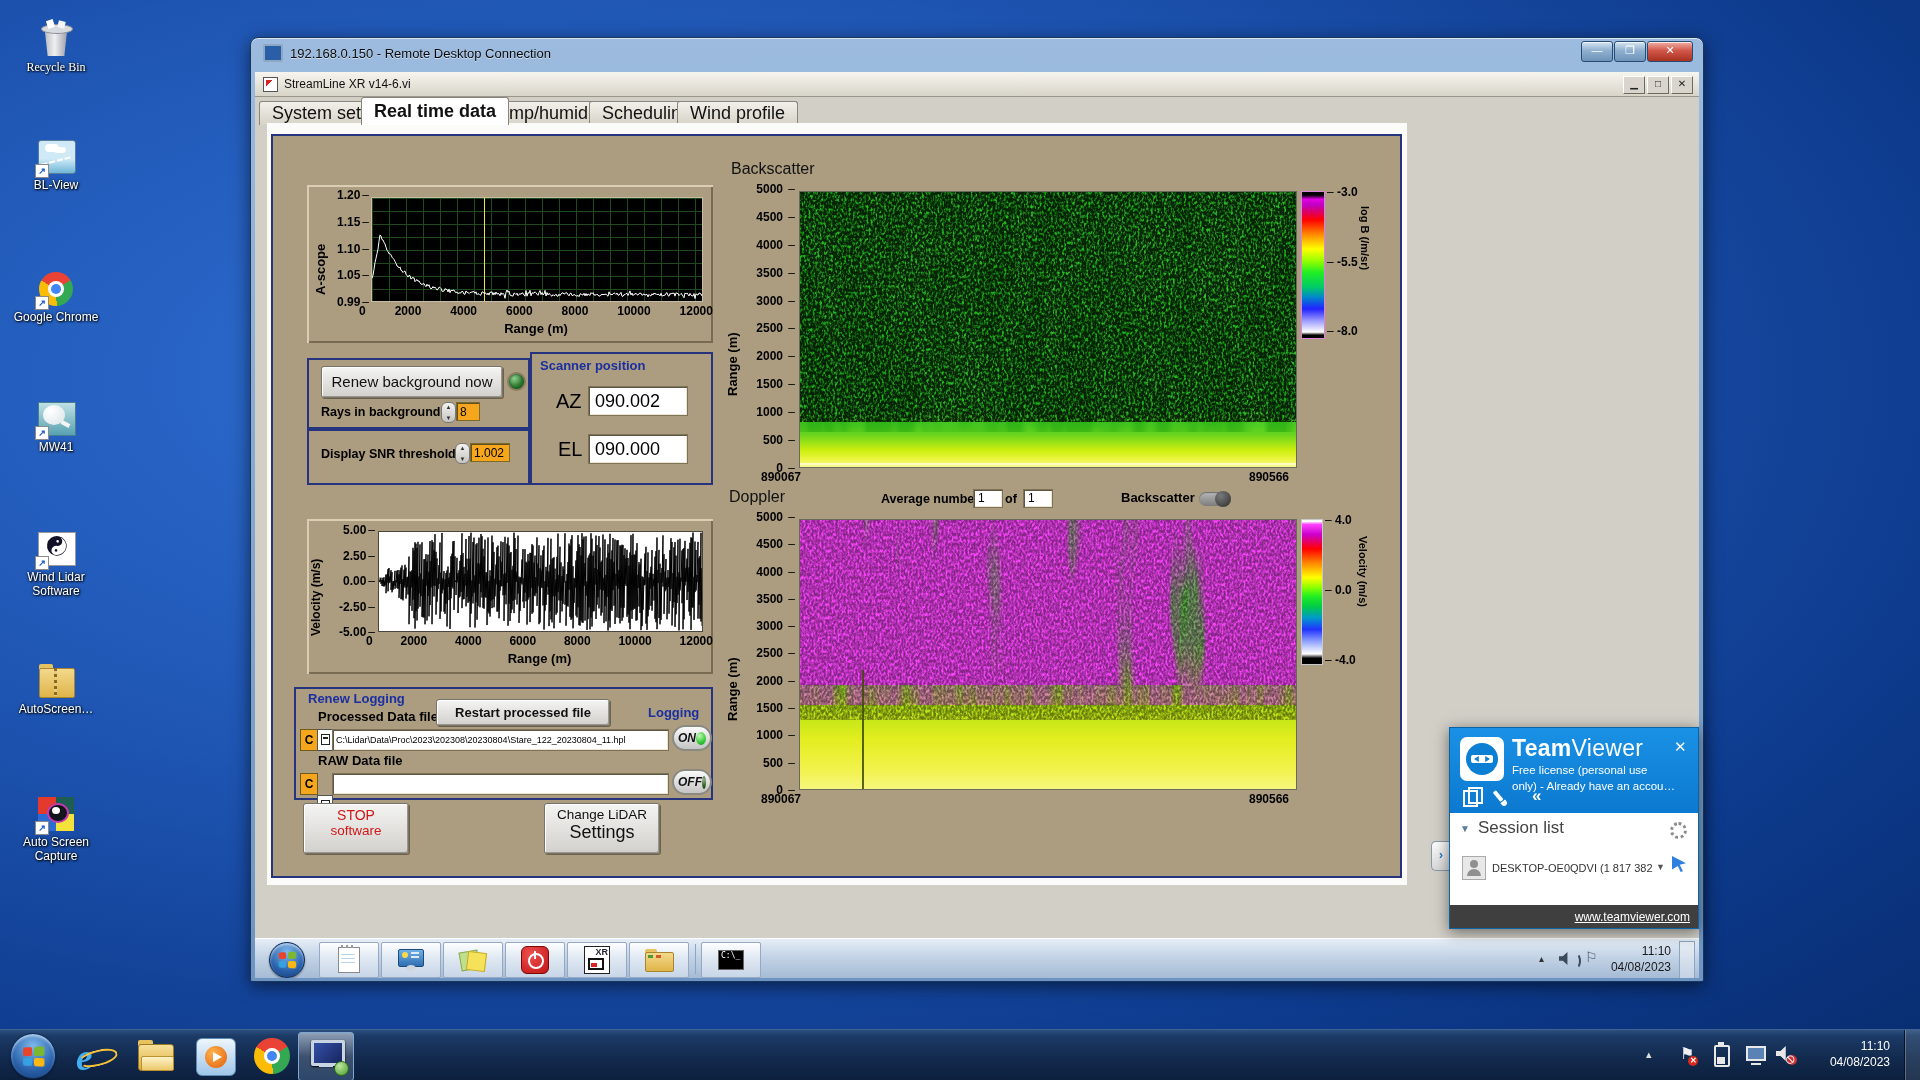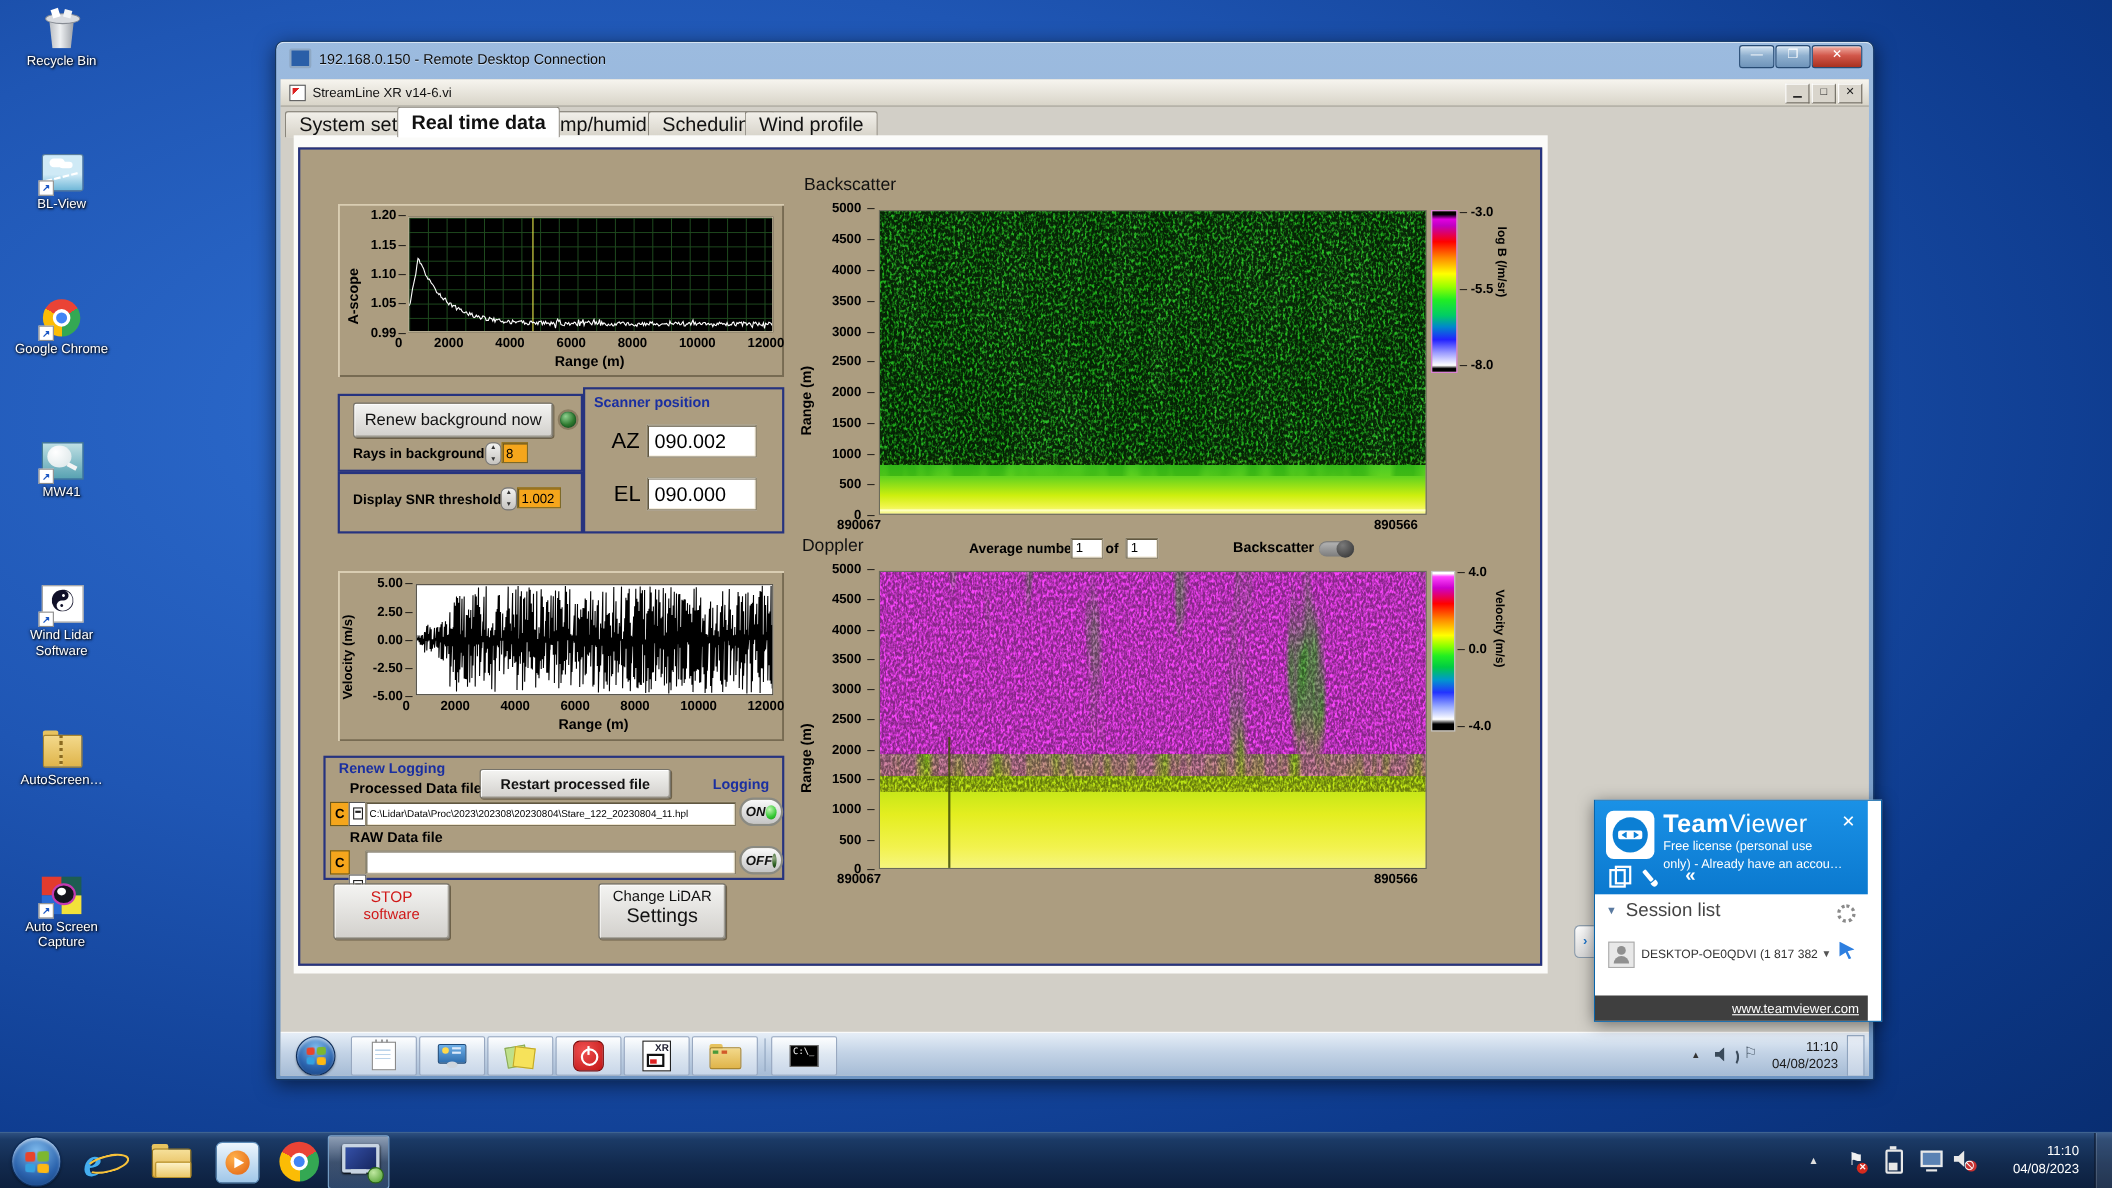--- a/index.html
+++ b/index.html
@@ -88,21 +88,21 @@
   .htaskbar{position:absolute;left:0;top:1029px;width:1920px;height:51px;z-index:40;border-top:1px solid #3f6390;
     background:linear-gradient(#2d4f7f,#1b3a66 12%,#122a4e 55%,#0c1f3d);}
   .htclock{font-size:12px;color:#fff;text-align:right;line-height:1.3;}
   .rtclock{font-size:12px;color:#1a1a1a;text-align:right;line-height:1.3;}
   .spkshape{clip-path:polygon(0 33%,30% 33%,65% 0,65% 100%,30% 67%,0 67%);}
   .arc{width:6px;height:12px;border:2px solid transparent;border-radius:50%;}
   .badge{position:absolute;right:-4px;bottom:-3px;width:10px;height:10px;background:#d42a1e;border-radius:50%;
     color:#fff;font-size:8px;line-height:10px;text-align:center;font-weight:bold;}
   
   .tv{position:absolute;left:1449px;top:727px;width:248px;height:200px;z-index:30;background:#fff;
-    box-shadow:0 3px 14px rgba(0,0,0,.5);border:1px solid #0a64a8;padding-left:12px;}
+    box-shadow:0 3px 14px rgba(0,0,0,.5);border:1px solid #0a64a8;}
   .tvhead{position:absolute;left:0;top:0;width:248px;height:85px;background:linear-gradient(#1a91e6,#0b79cf);}
   .tvlogo{position:absolute;left:10px;top:9px;width:44px;height:44px;background:#fff;border-radius:7px;display:flex;align-items:center;justify-content:center;}
   .tvlogoc{width:32px;height:32px;border-radius:50%;background:#0b7fd4;position:relative;}
   .tvlogoc::before{content:"";position:absolute;left:5px;top:12px;width:22px;height:8px;background:#fff;border-radius:2px;}
   .tvlogoc::after{content:"";position:absolute;left:8px;top:13px;width:16px;height:6px;
     background:#0b7fd4;clip-path:polygon(0 50%,30% 0,30% 100%,0 50%,100% 50%,70% 0,70% 100%,100% 50%);}
   .tvbrand{font-size:23px;color:#fff;letter-spacing:.3px;}
   .tvlic{font-size:11.5px;color:#fff;line-height:1.35;}
   .tvtool{color:#fff;font-size:15px;cursor:pointer;}
   .gearicon{width:11px;height:11px;border:3px dotted #8a8a8a;border-radius:50%;cursor:pointer;}
@@ -111,21 +111,21 @@
   .cursor-arrow{width:14px;height:16px;background:#2e7fe0;clip-path:polygon(0 0,100% 45%,55% 55%,78% 95%,62% 100%,42% 62%,0 85%);}
   .chev{position:absolute;left:1431px;top:841px;width:18px;height:28px;z-index:29;background:linear-gradient(#fdfdfd,#d8d8d8);
     border:1px solid #8899aa;border-right:none;border-radius:5px 0 0 5px;color:#2277cc;font-weight:bold;font-size:12px;
     line-height:26px;text-align:center;cursor:pointer;}
 </style>
 </head>
 <body>
 
 <div class="screen">
 
-  <div class="dicon" style="left:8px;top:8px;">
+  <div class="dicon" style="left:8px;top:20px;font-family:Liberation Serif, serif;">
     <div class="art">
       <div class="abs" style="left:6px;top:8px;width:26px;height:28px;clip-path:polygon(6% 0,94% 0,82% 100%,18% 100%);background:linear-gradient(90deg,#aeb2b8,#eef0f2 45%,#8f949c);"></div>
       <div class="abs" style="left:4px;top:4px;width:30px;height:8px;border-radius:50%;background:#d7dadf;border:1px solid #878c94;"></div>
       <div class="abs" style="left:10px;top:0;width:7px;height:8px;background:#fff;transform:rotate(-18deg);"></div>
       <div class="abs" style="left:21px;top:1px;width:7px;height:7px;background:#f2f4f6;transform:rotate(14deg);"></div>
     </div>
     <div class="lbl">Recycle Bin</div>
   </div>
 
   <div class="dicon" style="left:8px;top:138px;">

